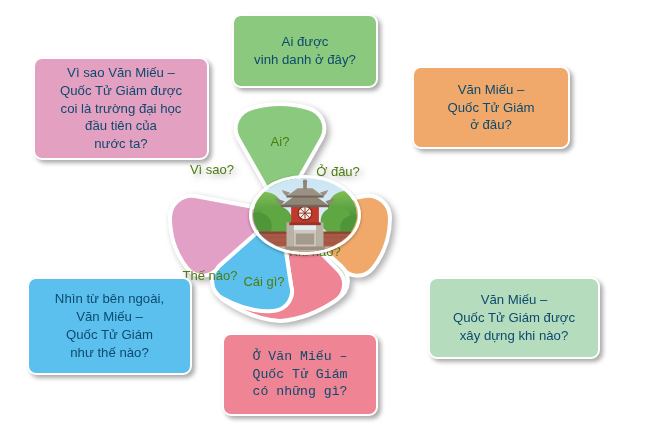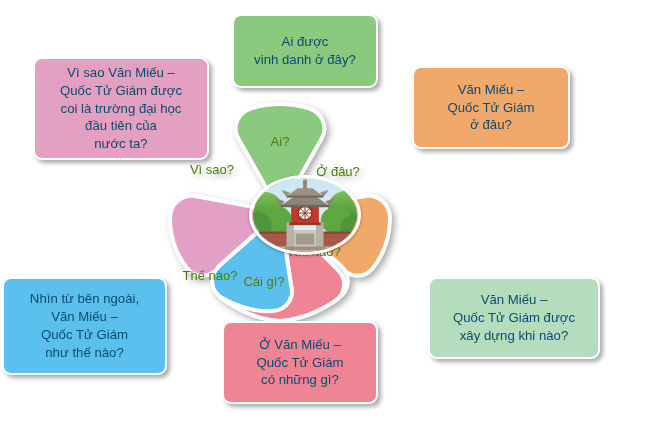--- a/index.html
+++ b/index.html
@@ -77,25 +77,25 @@
 vinh danh ở đây?</div>
 
   <div class="card" style="left:412px;top:66px;width:158px;height:83px;background:#F0A96B;">Văn Miếu –
 Quốc Tử Giám
 ở đâu?</div>
 
   <div class="card" style="left:428px;top:277px;width:172px;height:82px;background:#B6DCBE;">Văn Miếu –
 Quốc Tử Giám được
 xây dựng khi nào?</div>
 
-  <div class="card" style="left:222px;top:321px;width:156px;height:83px;background:#EF8494;">Ở Văn Miếu –
+  <div class="card" style="left:222px;top:333px;width:156px;height:83px;background:#EF8494;font-family:Liberation Mono, monospace;">Ở Văn Miếu –
 Quốc Tử Giám
 có những gì?</div>
 
-  <div class="card" style="left:2px;top:277px;width:165px;height:98px;background:#5BC0ED;">Nhìn từ bên ngoài,
+  <div class="card" style="left:27px;top:277px;width:165px;height:98px;background:#5BC0ED;">Nhìn từ bên ngoài,
 Văn Miếu –
 Quốc Tử Giám
 như thế nào?</div>
 
   <div class="flower">
     <svg viewBox="0 0 260 225" xmlns="http://www.w3.org/2000/svg">
       <g stroke="#ffffff" stroke-width="4" stroke-linejoin="round">
 
         <path d="M130 112 L88 38 C82 26 88 12 102 8 C120 3 140 3 158 8 C172 12 178 26 172 38 Z" fill="#8BC97F"></path>
 

